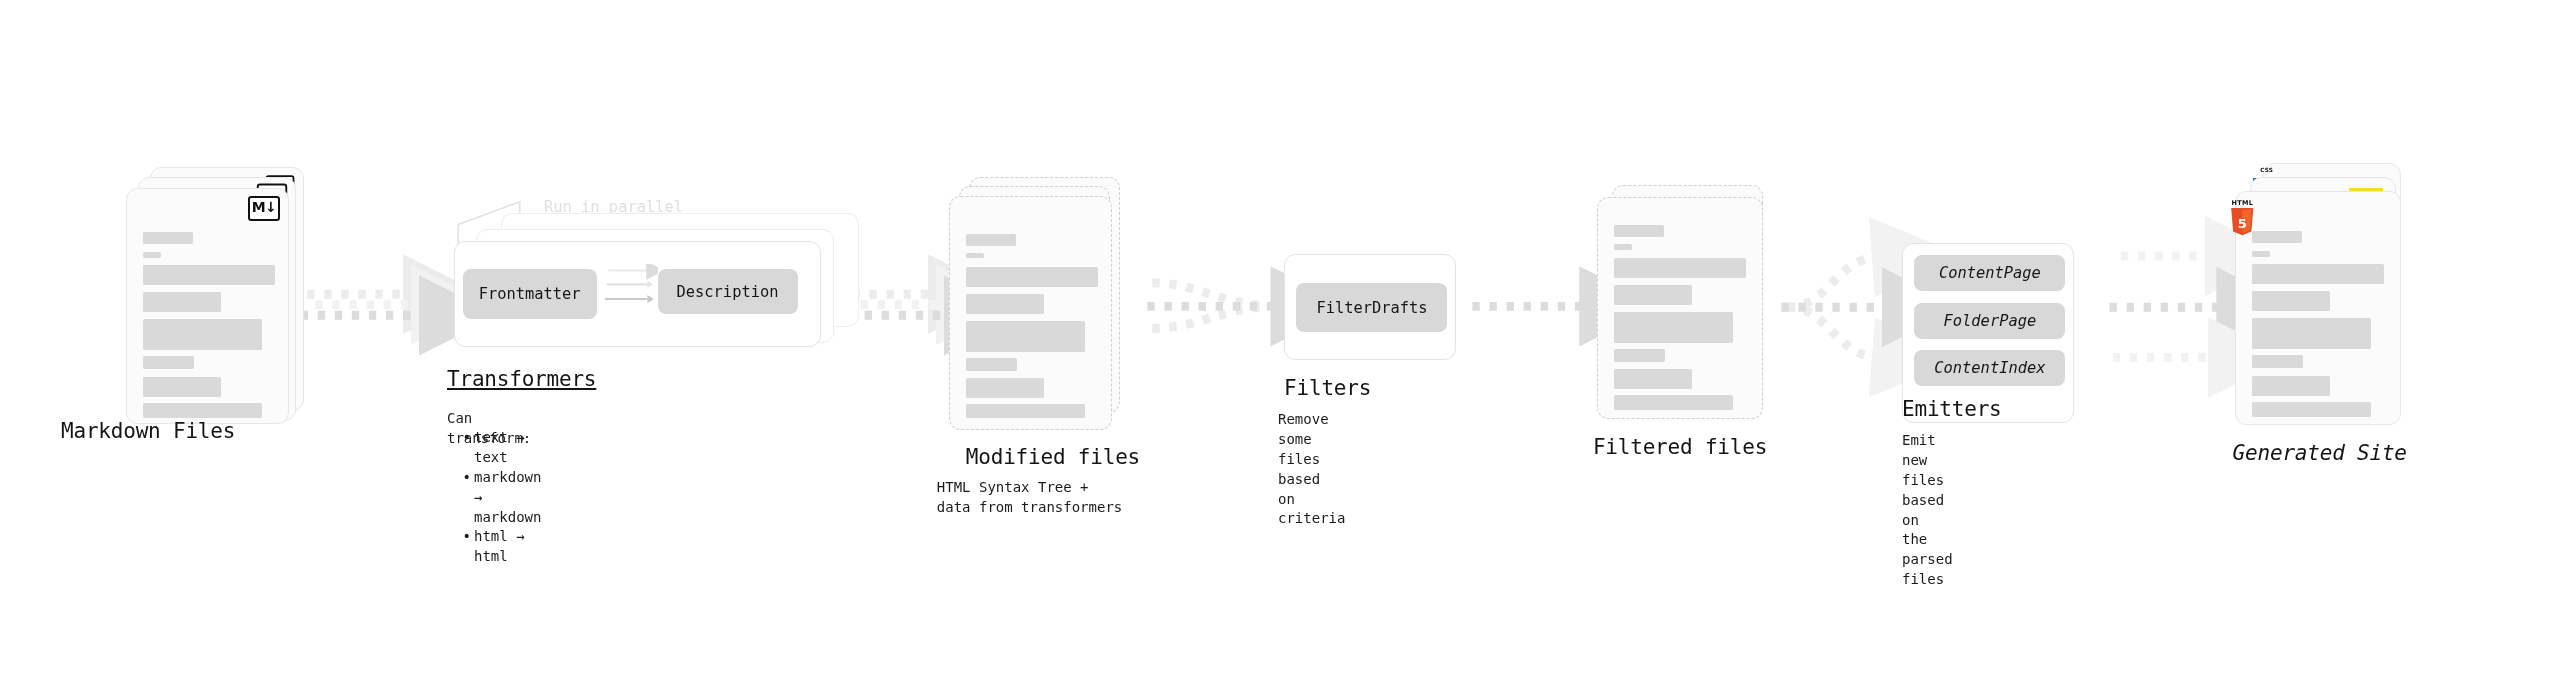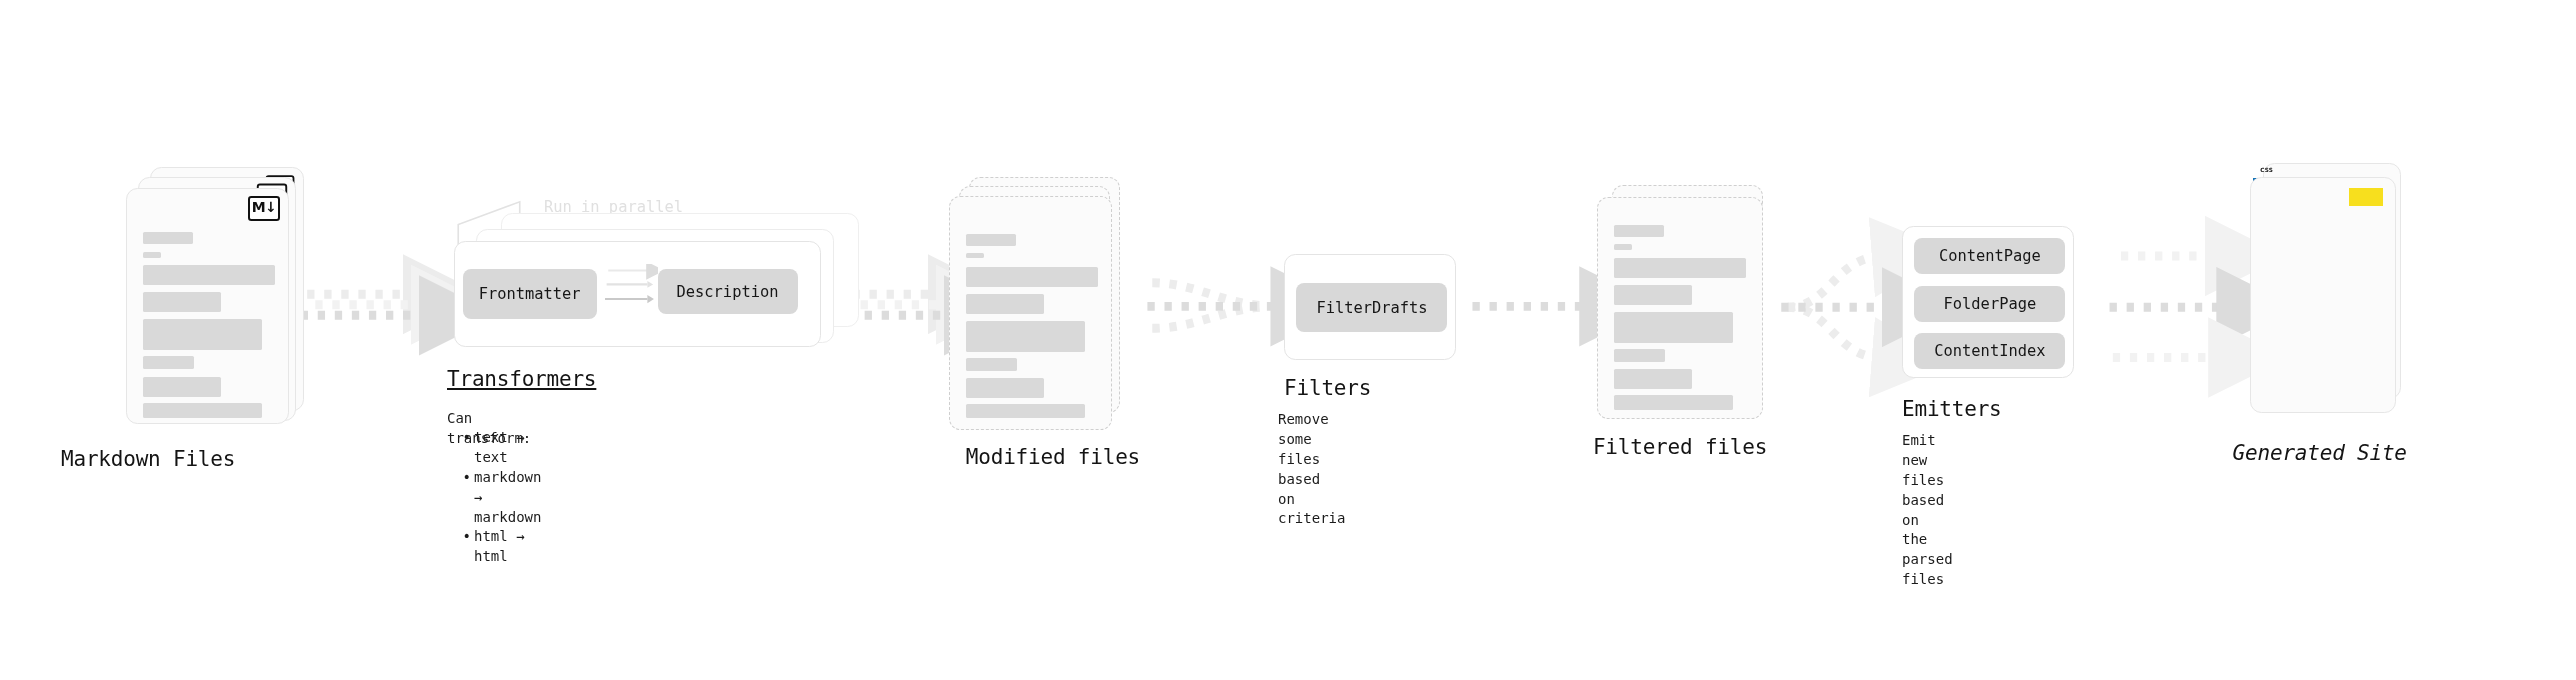--- a/index.html
+++ b/index.html
@@ -189,21 +189,21 @@
       <div class="skel" style="left:16.3px;top:43px;width:50px;height:12.2px;"></div>
       <div class="skel" style="left:16.3px;top:63px;width:18px;height:5.7px;"></div>
       <div class="skel" style="left:16.3px;top:76px;width:132px;height:20.3px;"></div>
       <div class="skel" style="left:16.3px;top:103px;width:78px;height:20.3px;"></div>
       <div class="skel" style="left:16.3px;top:130px;width:119px;height:31px;"></div>
       <div class="skel" style="left:16.3px;top:167px;width:51px;height:13px;"></div>
       <div class="skel" style="left:16.3px;top:188px;width:78px;height:20.3px;"></div>
       <div class="skel" style="left:16.3px;top:214px;width:119px;height:14.6px;"></div>
     </div>
   </div>
-  <div class="caption" style="left:-65px;top:280px;text-align:right;">Markdown Files</div>
+  <div class="caption" style="left:-65px;top:252px;text-align:right;">Markdown Files</div>
 </div>
 
 <div class="stage" style="left:447px;top:195px;">
   <div class="parallel-label" style="left:78px;top:3.3px;">Run in parallel</div>
   <svg style="position:absolute;left:8.1px;top:4.9px;" width="89" height="57" viewBox="0 0 110 70">
     <path d="M4,62 L4,30 L80,2 L80,26" fill="none" stroke="#e2e2e2" stroke-width="2"></path>
   </svg>
 
   <div class="groupbox" style="left:54px;top:18px;width:358px;height:114px;border-color:#efefef;">
     <div class="pill ghost2" style="left:8.1px;top:32.5px;width:102px;height:45px;"></div>
@@ -244,20 +244,22 @@
       <div class="skel" style="left:16.3px;top:56px;width:18px;height:5.7px;"></div>
       <div class="skel" style="left:16.3px;top:70px;width:132px;height:20.3px;"></div>
       <div class="skel" style="left:16.3px;top:97px;width:78px;height:20.3px;"></div>
       <div class="skel" style="left:16.3px;top:124px;width:119px;height:31px;"></div>
       <div class="skel" style="left:16.3px;top:161px;width:51px;height:13px;"></div>
       <div class="skel" style="left:16.3px;top:181px;width:78px;height:20.3px;"></div>
       <div class="skel" style="left:16.3px;top:207px;width:119px;height:14.6px;"></div>
     </div>
   </div>
   <div class="caption" style="left:-12.2px;top:268px;padding-left:29px;">Modified files</div>
+  <div class="subcaption" style="left:-12.2px;top:301px;">HTML Syntax Tree +
+data from transformers</div>
 </div>
 
 <div class="stage" style="left:1276px;top:254px;">
   <div class="groupbox" style="left:8.1px;top:0px;width:172px;height:106px;">
     <div class="pill" style="left:11.4px;top:28px;width:151px;height:49px;">FilterDrafts</div>
   </div>
   <div class="caption" style="left:8.1px;top:122px;">Filters</div>
   <div class="subcaption" style="left:2px;top:156px;">Remove some files based
 on criteria</div>
 </div>
@@ -273,37 +275,55 @@
       <div class="skel" style="left:16.3px;top:114px;width:119px;height:31px;"></div>
       <div class="skel" style="left:16.3px;top:151px;width:51px;height:13px;"></div>
       <div class="skel" style="left:16.3px;top:171px;width:78px;height:20.3px;"></div>
       <div class="skel" style="left:16.3px;top:197px;width:119px;height:14.6px;"></div>
     </div>
   </div>
   <div class="caption" style="left:-4.1px;top:250px;">Filtered files</div>
 </div>
 
 <div class="stage" style="left:1902px;top:226px;">
-  <div class="groupbox" style="left:0px;top:0px;width:172px;height:152px;">
+  <div class="groupbox" style="left:0px;top:17px;width:172px;height:180px;font-style:italic;">
     <div class="pill" style="left:11.4px;top:11.4px;width:151px;height:36px;">ContentPage</div>
     <div class="pill" style="left:11.4px;top:59px;width:151px;height:36px;">FolderPage</div>
     <div class="pill" style="left:11.4px;top:106px;width:151px;height:36px;">ContentIndex</div>
   </div>
   <div class="caption" style="left:0px;top:171px;text-align:right;">Emitters</div>
   <div class="subcaption" style="left:0px;top:205px;">Emit new files based on
 the parsed files</div>
 </div>
 
 <div class="stage" style="left:2235px;top:163px;">
   <div class="cardstack" style="width:203px;height:268px;">
     <div class="filecard" style="left:28px;top:0px;width:138px;height:236px;">
       <div class="badge css3" style="right:11.4px;top:9.8px;">
         <div class="css3-label">CSS</div>
         <div class="css3-bar"></div>
       </div>
     </div>
     <div class="filecard" style="left:14.6px;top:14px;width:146px;height:236px;">
       <div class="badge jsbadge" style="right:11.4px;top:9.8px;"></div>
     </div>
+    <div class="filecard" style="left:0px;top:28px;width:166px;height:234px;">
+      <div class="badge h5" style="right:9.8px;top:6.5px;">
+        <div class="h5-label">HTML</div>
+        <svg class="h5-shield" viewBox="0 0 40 46">
+          <path d="M2,0 L38,0 L34.8,38 L20,44 L5.2,38 Z" fill="#e44d26"></path>
+          <path d="M20,3 L34.8,3 L32.2,36 L20,40.6 Z" fill="#f16529"></path>
+          <text x="20" y="32" text-anchor="middle" font-family="DejaVu Sans, sans-serif" font-size="21" font-weight="700" fill="#ffffff">5</text>
+        </svg>
+      </div>
+      <div class="skel" style="left:16.3px;top:39px;width:50px;height:12.2px;"></div>
+      <div class="skel" style="left:16.3px;top:59px;width:18px;height:5.7px;"></div>
+      <div class="skel" style="left:16.3px;top:72px;width:132px;height:20.3px;"></div>
+      <div class="skel" style="left:16.3px;top:99px;width:78px;height:20.3px;"></div>
+      <div class="skel" style="left:16.3px;top:126px;width:119px;height:31px;"></div>
+      <div class="skel" style="left:16.3px;top:163px;width:51px;height:13px;"></div>
+      <div class="skel" style="left:16.3px;top:184px;width:78px;height:20.3px;"></div>
+      <div class="skel" style="left:16.3px;top:210px;width:119px;height:14.6px;"></div>
+    </div>
   </div>
   <div class="caption" style="left:-2.4px;top:278px;font-style:italic;">Generated Site</div>
 </div>
 
 
 </body></html>

